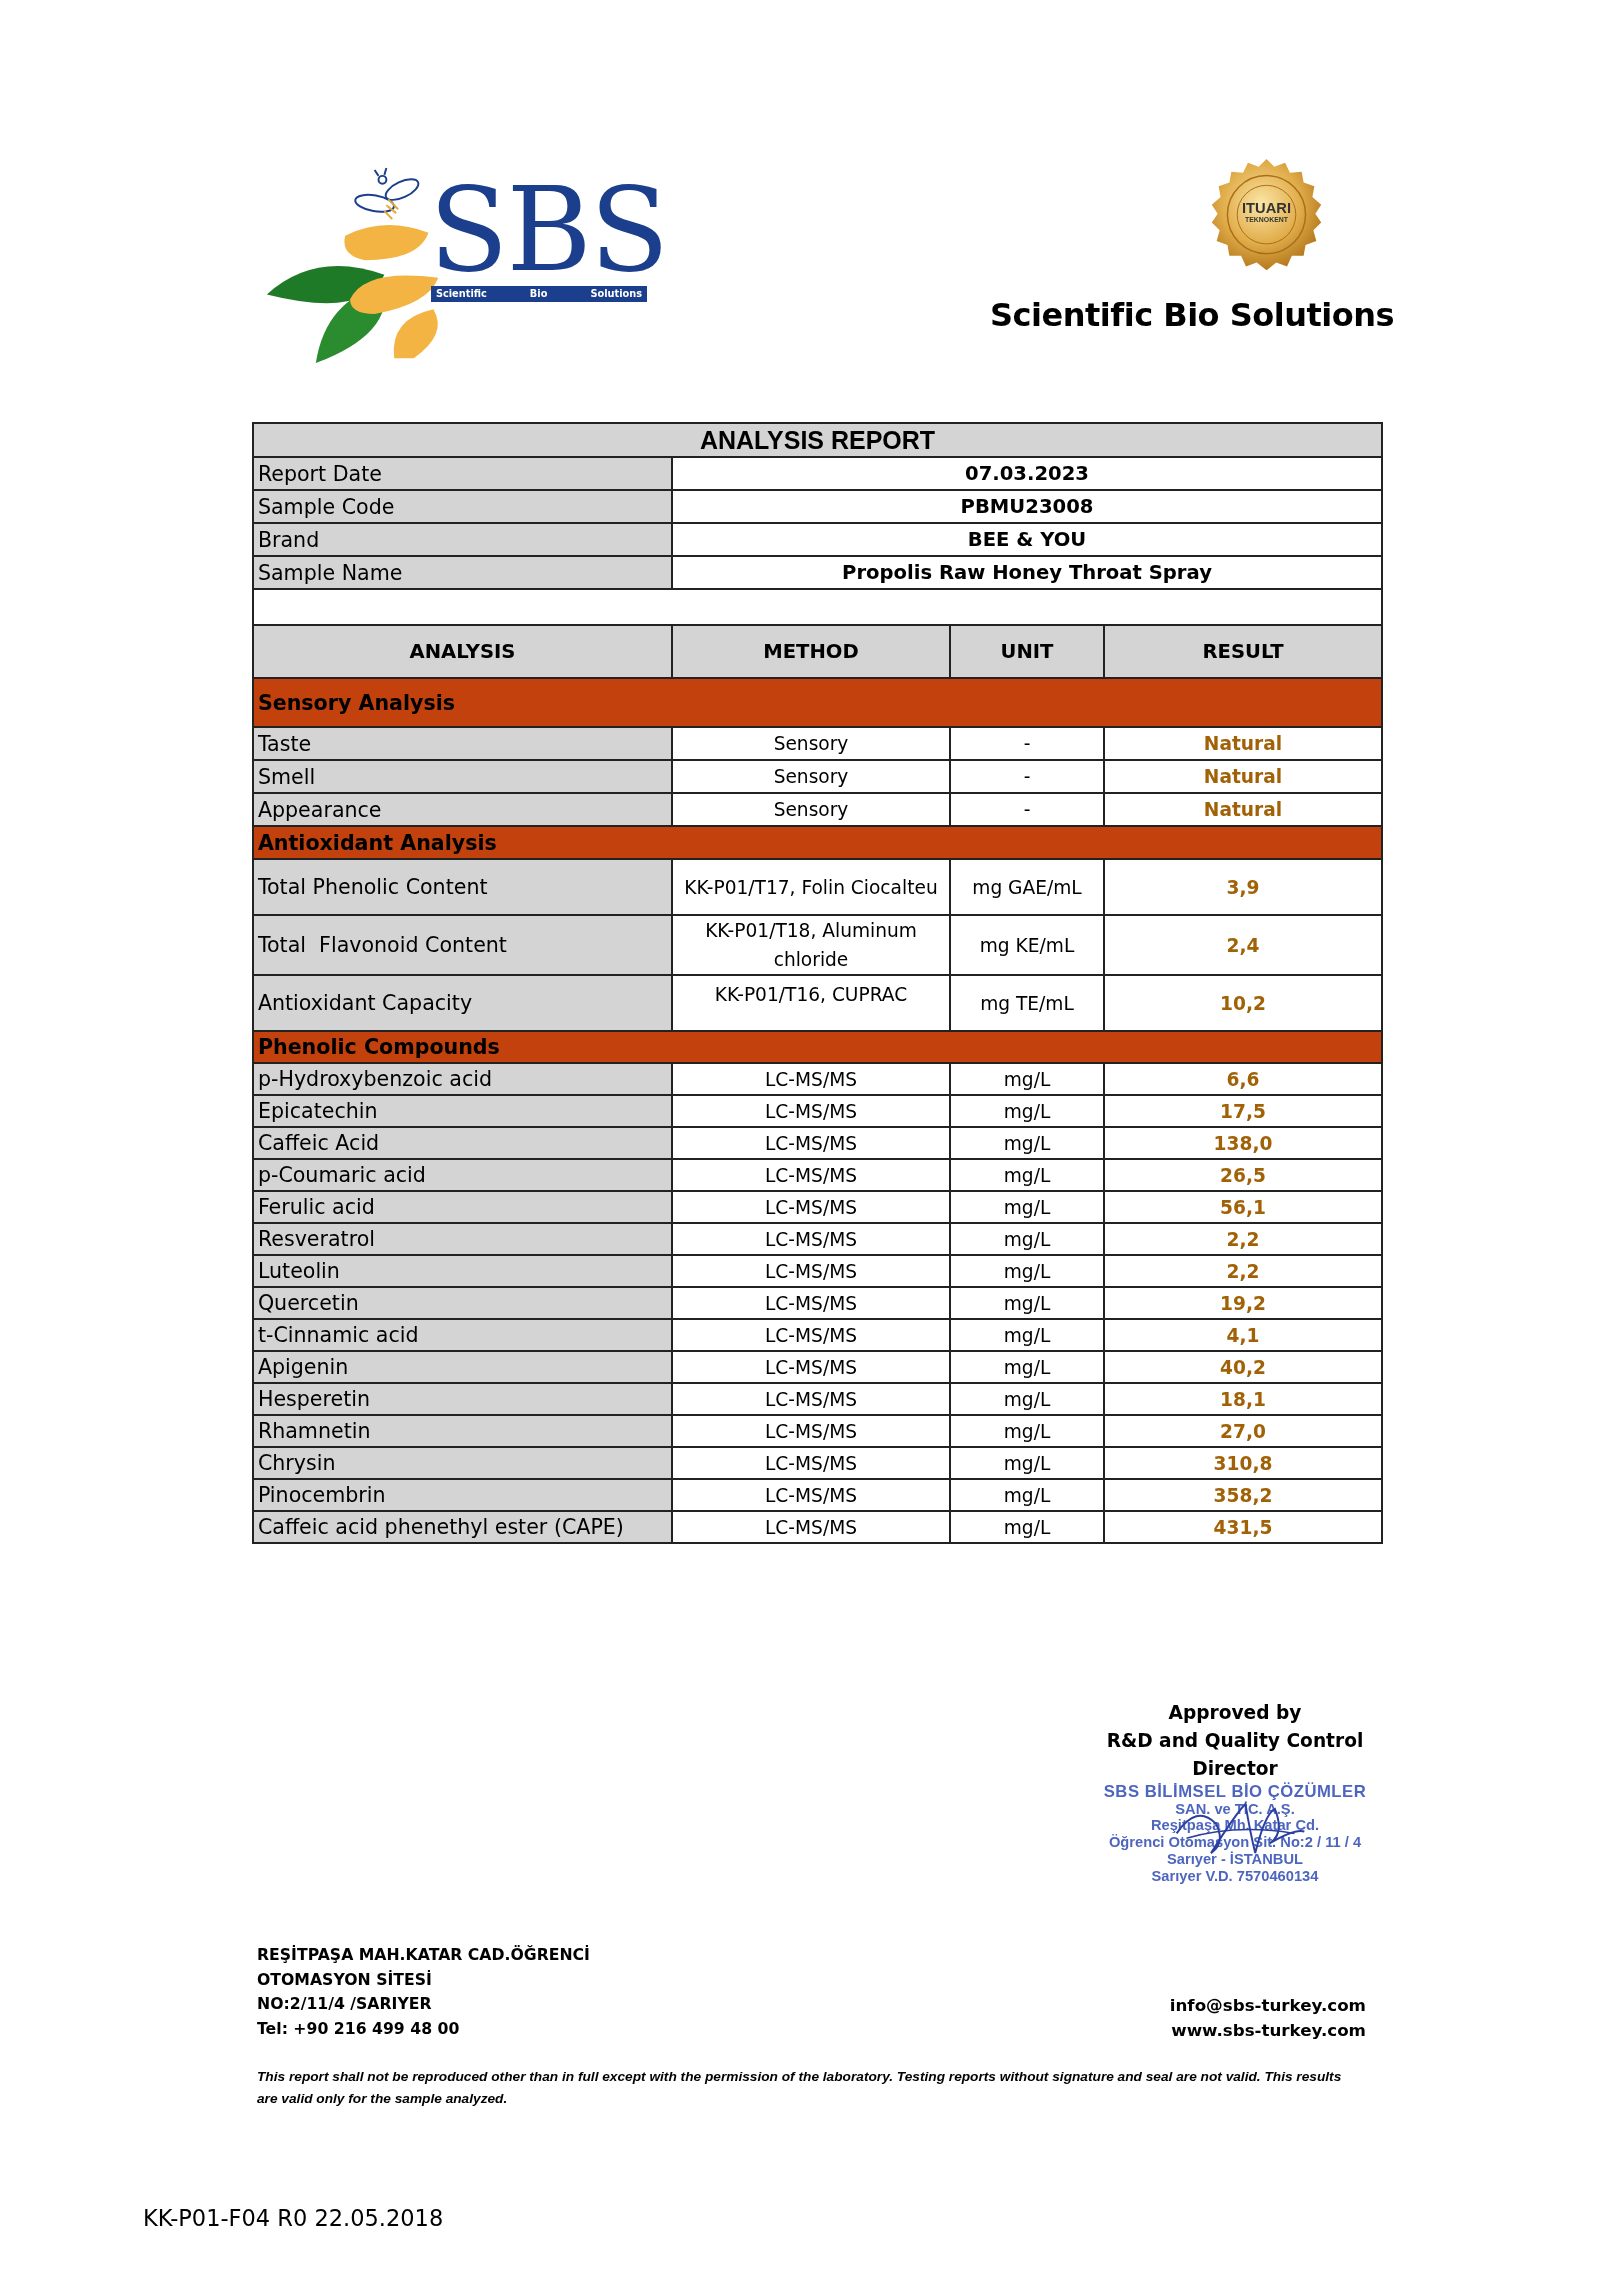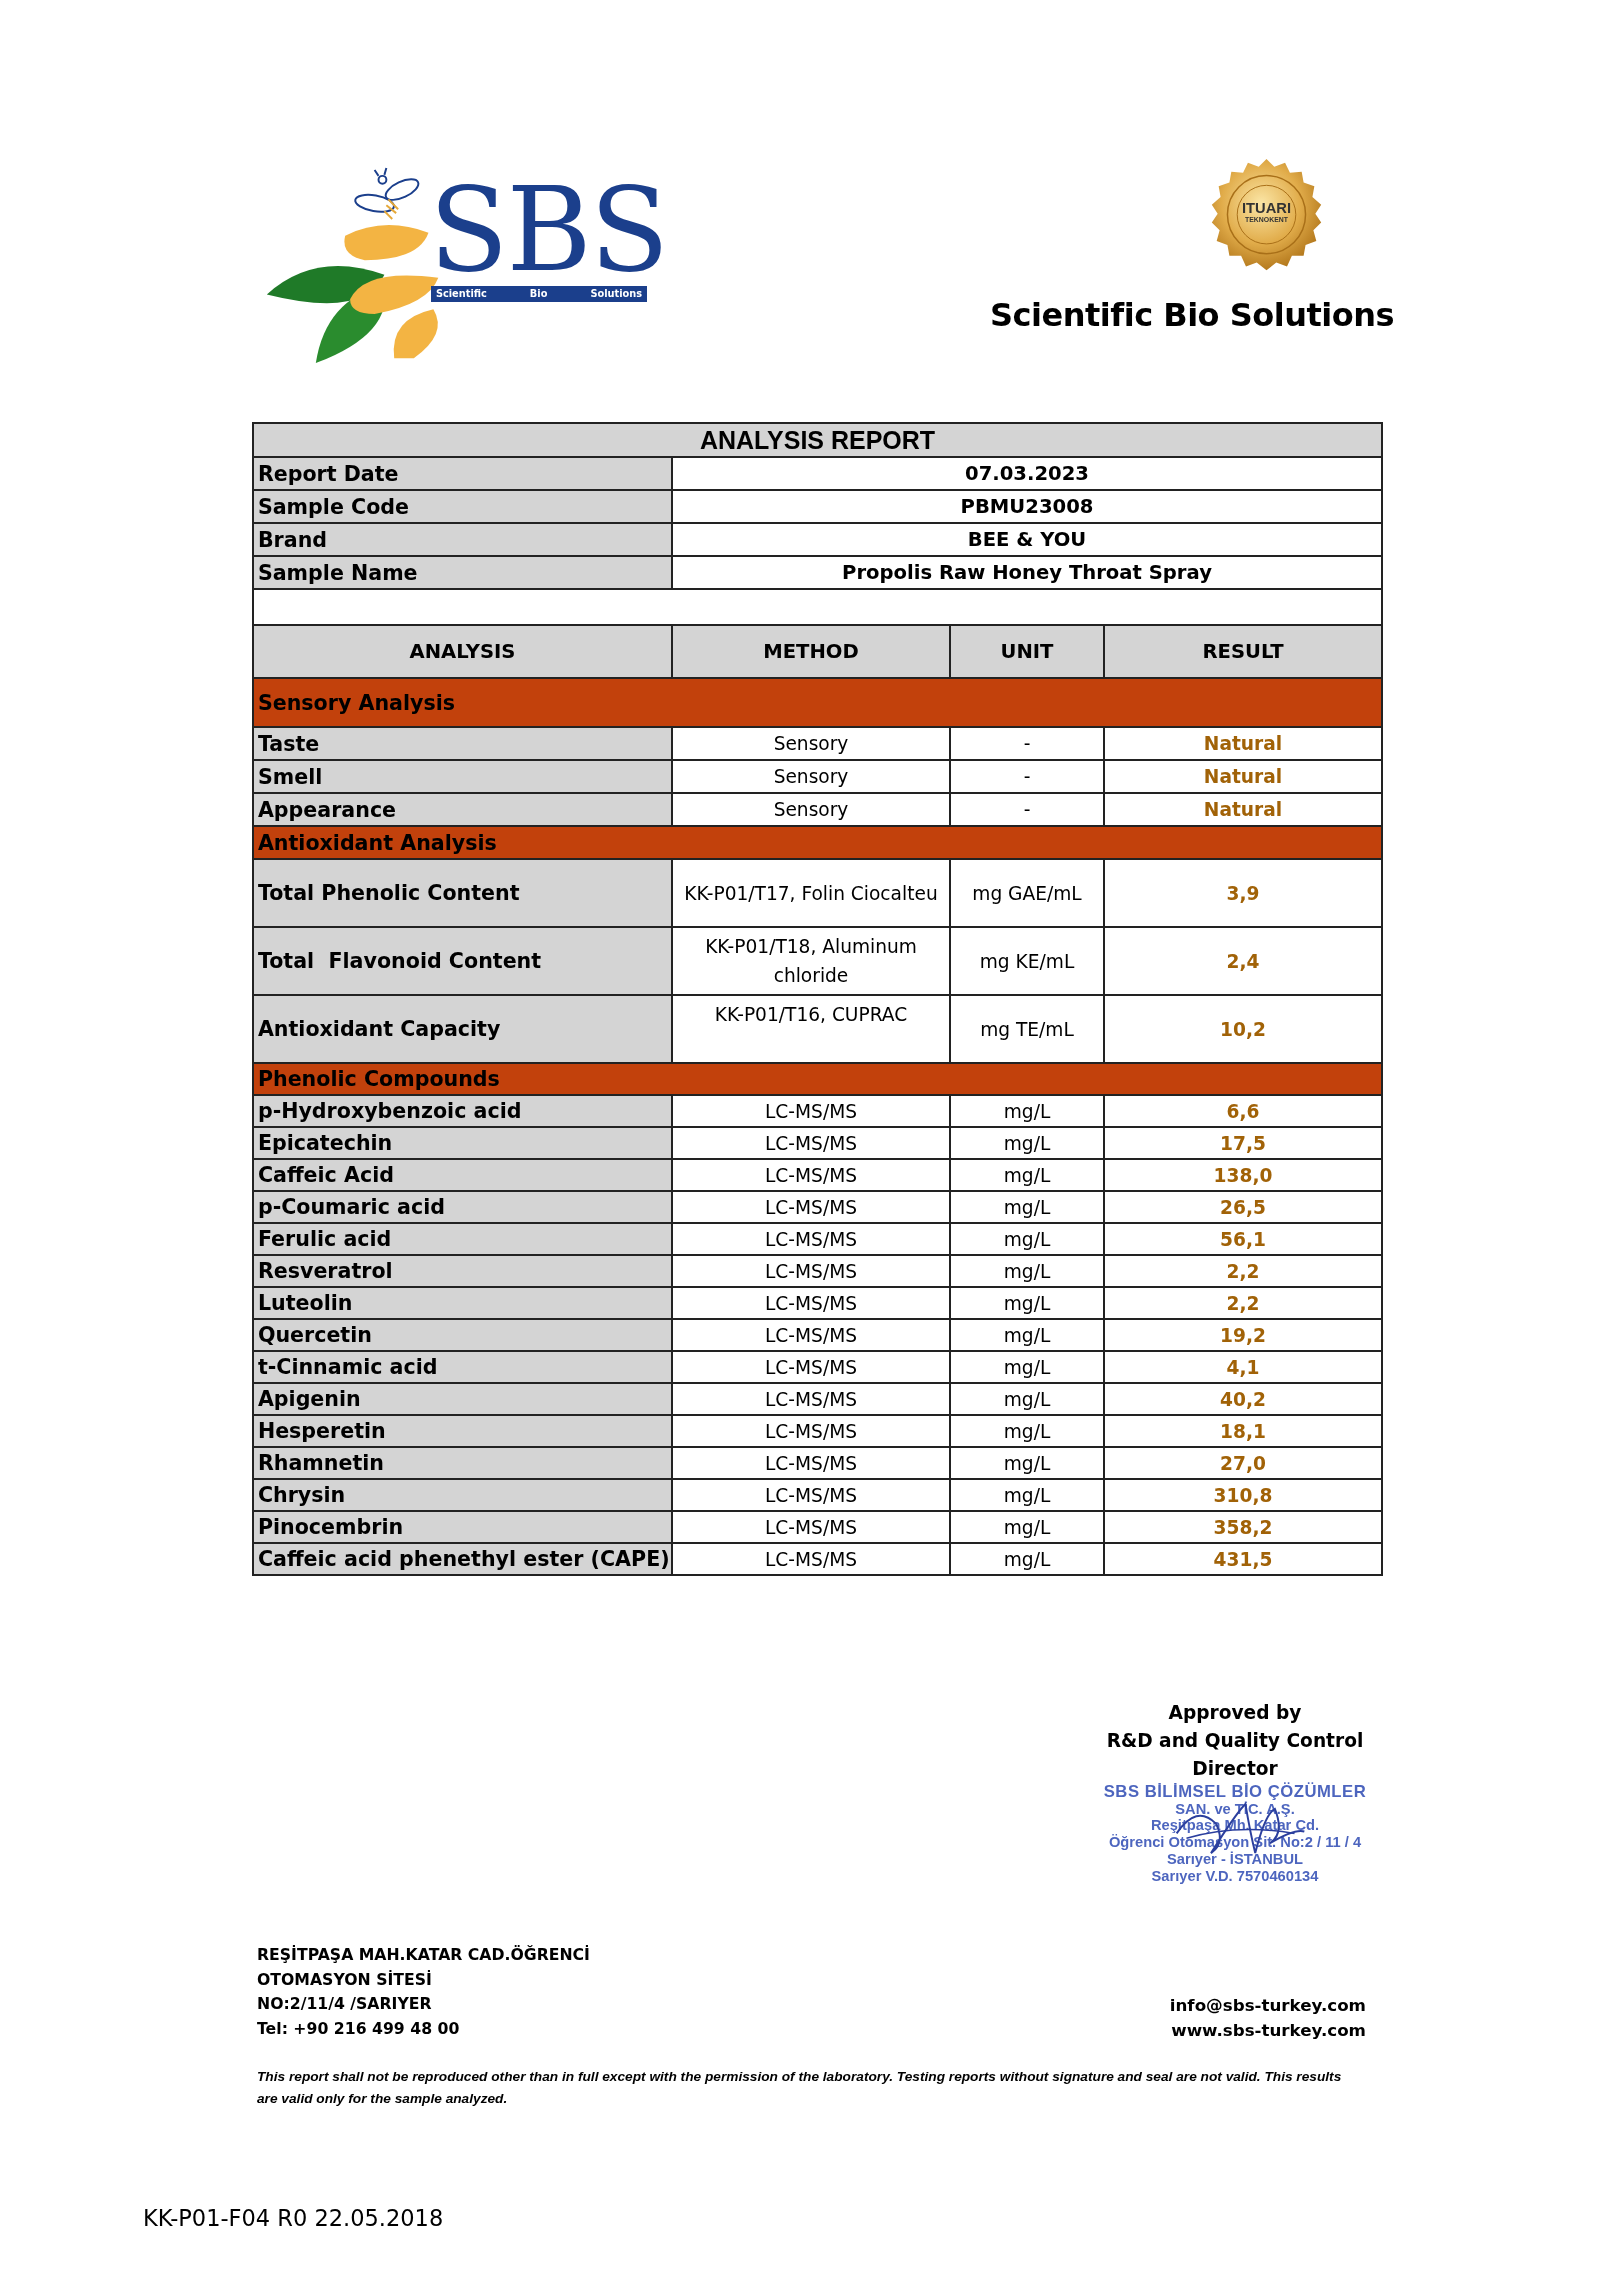--- a/index.html
+++ b/index.html
@@ -10,30 +10,30 @@
   .logo-sbs { position: absolute; left: 172px; top: 9.8px; font-family: "DejaVu Serif", serif; font-size: 116px; line-height: 116px; color: #1b3f8c; letter-spacing: -2px; font-weight: normal; }
   .logo-band { position: absolute; left: 174px; top: 124px; width: 216px; height: 15.7px; background: #1b3f8c; color: #fff; font-size: 9.8px; font-weight: bold; display: flex; justify-content: space-between; align-items: center; padding: 0 4.9px; box-sizing: border-box; }
   .seal { position: absolute; left: 1204px; top: 157px; width: 125px; height: 125px; }
   .company-name { position: absolute; left: 990px; top: 296px; font-family: "DejaVu Sans", sans-serif; font-weight: bold; font-size: 32px; letter-spacing: -0.5px; }
 
   
   .report { position: absolute; left: 252px; top: 422px; width: 1129px; border-collapse: collapse; table-layout: fixed; font-family: "DejaVu Sans", sans-serif; }
   .report td, .report th { border: 2.5px solid #222; padding: 0 3.9px; font-size: 19.6px; overflow: hidden; white-space: nowrap; }
   .report .grey { background: #d4d4d4; }
   .report .title { text-align: center; font-weight: bold; font-size: 25px; height: 32px; font-family: "Liberation Sans", sans-serif; }
-  .report .lbl { font-weight: bold; text-align: left; font-size: 20.6px; }
+  .report .lbl { font-weight: normal; text-align: left; font-size: 20.6px; }
   .report .val { font-weight: bold; text-align: center; }
   .report .hdr { text-align: center; font-weight: bold; height: 51px; }
   .report .section { font-weight: bold; text-align: left; font-size: 20.6px; background: #c2410c; }
   .report .center { text-align: center; font-size: 18.6px; }
   .report .res { text-align: center; font-weight: bold; color: #a16207; font-size: 18.6px; }
   .report .wrap { white-space: normal; line-height: 29px; }
   .r34 { height: 32px; }
   .r37 { height: 33px; }
-  .r58 { height: 68px; }
+  .r58 { height: 56px; }
 
   
   .approval { position: absolute; left: 1088px; top: 1699px; width: 294px; text-align: center; font-weight: bold; font-size: 18.6px; line-height: 28px; }
   .stamp { position: absolute; left: 1083px; top: 1784px; width: 304px; text-align: center; color: #3a55b8; font-weight: bold; font-family: "Liberation Sans", sans-serif; font-size: 14.7px; line-height: 16.7px; opacity: 0.9; }
   .stamp .first { font-size: 16.7px; letter-spacing: 0.5px; }
   .signature { position: absolute; left: 1157px; top: 1794px; width: 167px; height: 69px; }
 
   
   .address { position: absolute; left: 257px; top: 1943px; font-weight: bold; font-size: 15.7px; line-height: 24.5px; }
   .contact { position: absolute; right: 255px; top: 1993px; text-align: right; font-weight: bold; font-size: 16.7px; line-height: 24.5px; }

